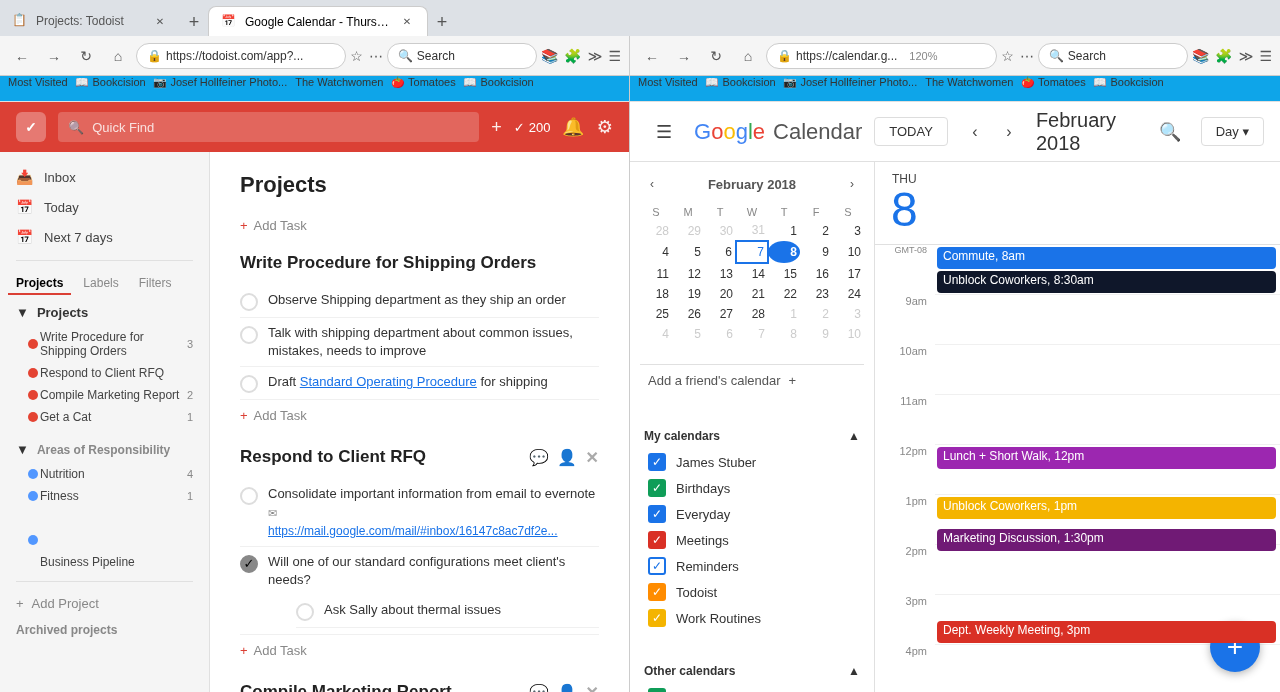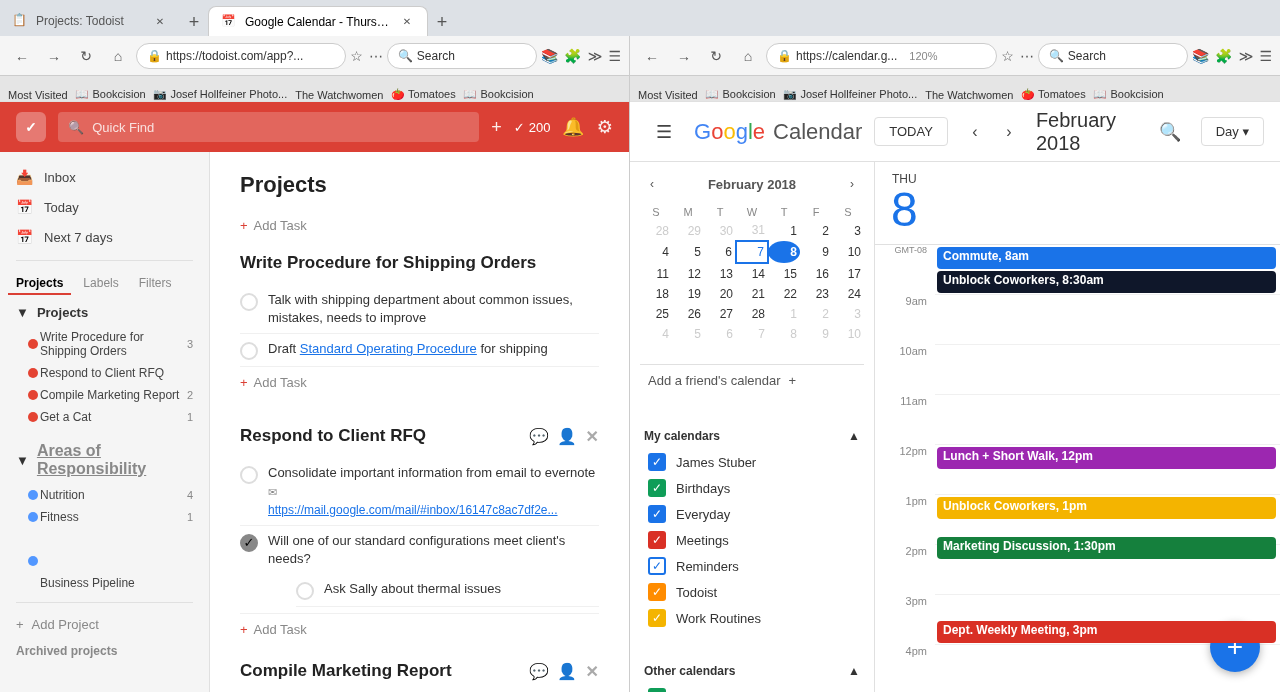--- a/index.html
+++ b/index.html
@@ -166,23 +166,23 @@
 
     .nav-icon {
       font-size: 14px;
       color: #555;
       cursor: pointer;
     }
 
     
     .bookmarks-bar {
       display: flex;
-      align-items: flex-end;
+      align-items: flex-start;
       height: 26px;
-      background: #e5e5e5;
+      background: #0ea5e9;
       border-bottom: 1px solid #e0e0e0;
       padding: 0 8px;
       gap: 8px;
       font-size: 11px;
       color: #333;
     }
 
     .bookmark-item {
       display: flex;
       align-items: center;
@@ -723,21 +723,21 @@
       border-bottom: 1px solid #f0f0f0;
     }
 
     .cal-event {
       position: absolute;
       left: 2px;
       right: 4px;
       border-radius: 4px;
       padding: 2px 6px;
       font-size: 12px;
-      font-weight: 700;
+      font-weight: 400;
       color: #fff;
       overflow: hidden;
       cursor: pointer;
       z-index: 1;
     }
 
     .fab-btn {
       position: absolute;
       bottom: 20px;
       right: 20px;
@@ -886,21 +886,21 @@
               </div>
               <div class="project-item">
                 <div class="project-dot" style="background:#e44332;"></div>
                 <span style="flex:1; font-size:12px;">Get a Cat</span>
                 <span class="project-count">1</span>
               </div>
 
               <div class="sidebar-section" style="margin-top:8px;">
                 <div class="sidebar-section-title">
                   <span>▼</span>
-                  <span style="font-size:16px; color:#888;text-decoration:underline;">Areas of Responsibility</span>
+                  <span style="font-size:12px; color:#888;">Areas of Responsibility</span>
                 </div>
               </div>
 
               <div class="project-item">
                 <div class="project-dot" style="background:#5297ff;"></div>
                 <span style="flex:1; font-size:12px;">Nutrition</span>
                 <span class="project-count">4</span>
               </div>
               <div class="project-item">
                 <div class="project-dot" style="background:#5297ff;"></div>
@@ -925,23 +925,27 @@
             </div>
 
             <div class="todoist-main">
               <div class="projects-title">Projects</div>
 
               <div class="add-task-btn">
                 <span style="color:#db4035;">+</span>
                 <span>Add Task</span>
               </div>
 
-              <div style="margin-bottom:36px;">
+              <div style="margin-bottom:24px;">
                 <div class="project-section-title">
                   <span>Write Procedure for Shipping Orders</span>
+                </div>
+                <div class="task-item">
+                  <div class="task-checkbox"></div>
+                  <span class="task-text">Observe Shipping department as they ship an order</span>
                 </div>
                 <div class="task-item">
                   <div class="task-checkbox"></div>
                   <span class="task-text">Talk with shipping department about common issues, mistakes, needs to improve</span>
                 </div>
                 <div class="task-item">
                   <div class="task-checkbox"></div>
                   <span class="task-text">Draft <span style="text-decoration:underline; color:#1a73e8;">Standard Operating Procedure</span> for shipping</span>
                 </div>
                 <div class="add-task-btn" style="margin-top:8px;">
@@ -1238,21 +1242,21 @@
                   </div>
                   <div class="cal-event" style="top:26px; height:22px; background:#0f172a;">
                     <span>Unblock Coworkers, 8:30am</span>
                   </div>
                   <div class="cal-event" style="top:202px; height:22px; background:#9c27b0;">
                     <span>Lunch + Short Walk, 12pm</span>
                   </div>
                   <div class="cal-event" style="top:252px; height:22px; background:#f4b400;">
                     <span>Unblock Coworkers, 1pm</span>
                   </div>
-                  <div class="cal-event" style="top:292px; height:22px; background:#15803d;">
+                  <div class="cal-event" style="top:284px; height:22px; background:#701a75;">
                     <span>Marketing Discussion, 1:30pm</span>
                   </div>
                   <div class="cal-event" style="top:376px; height:22px; background:#d93025;">
                     <span>Dept. Weekly Meeting, 3pm</span>
                   </div>
 
                 </div>
               </div>
 
               <div class="fab-btn">+</div>

